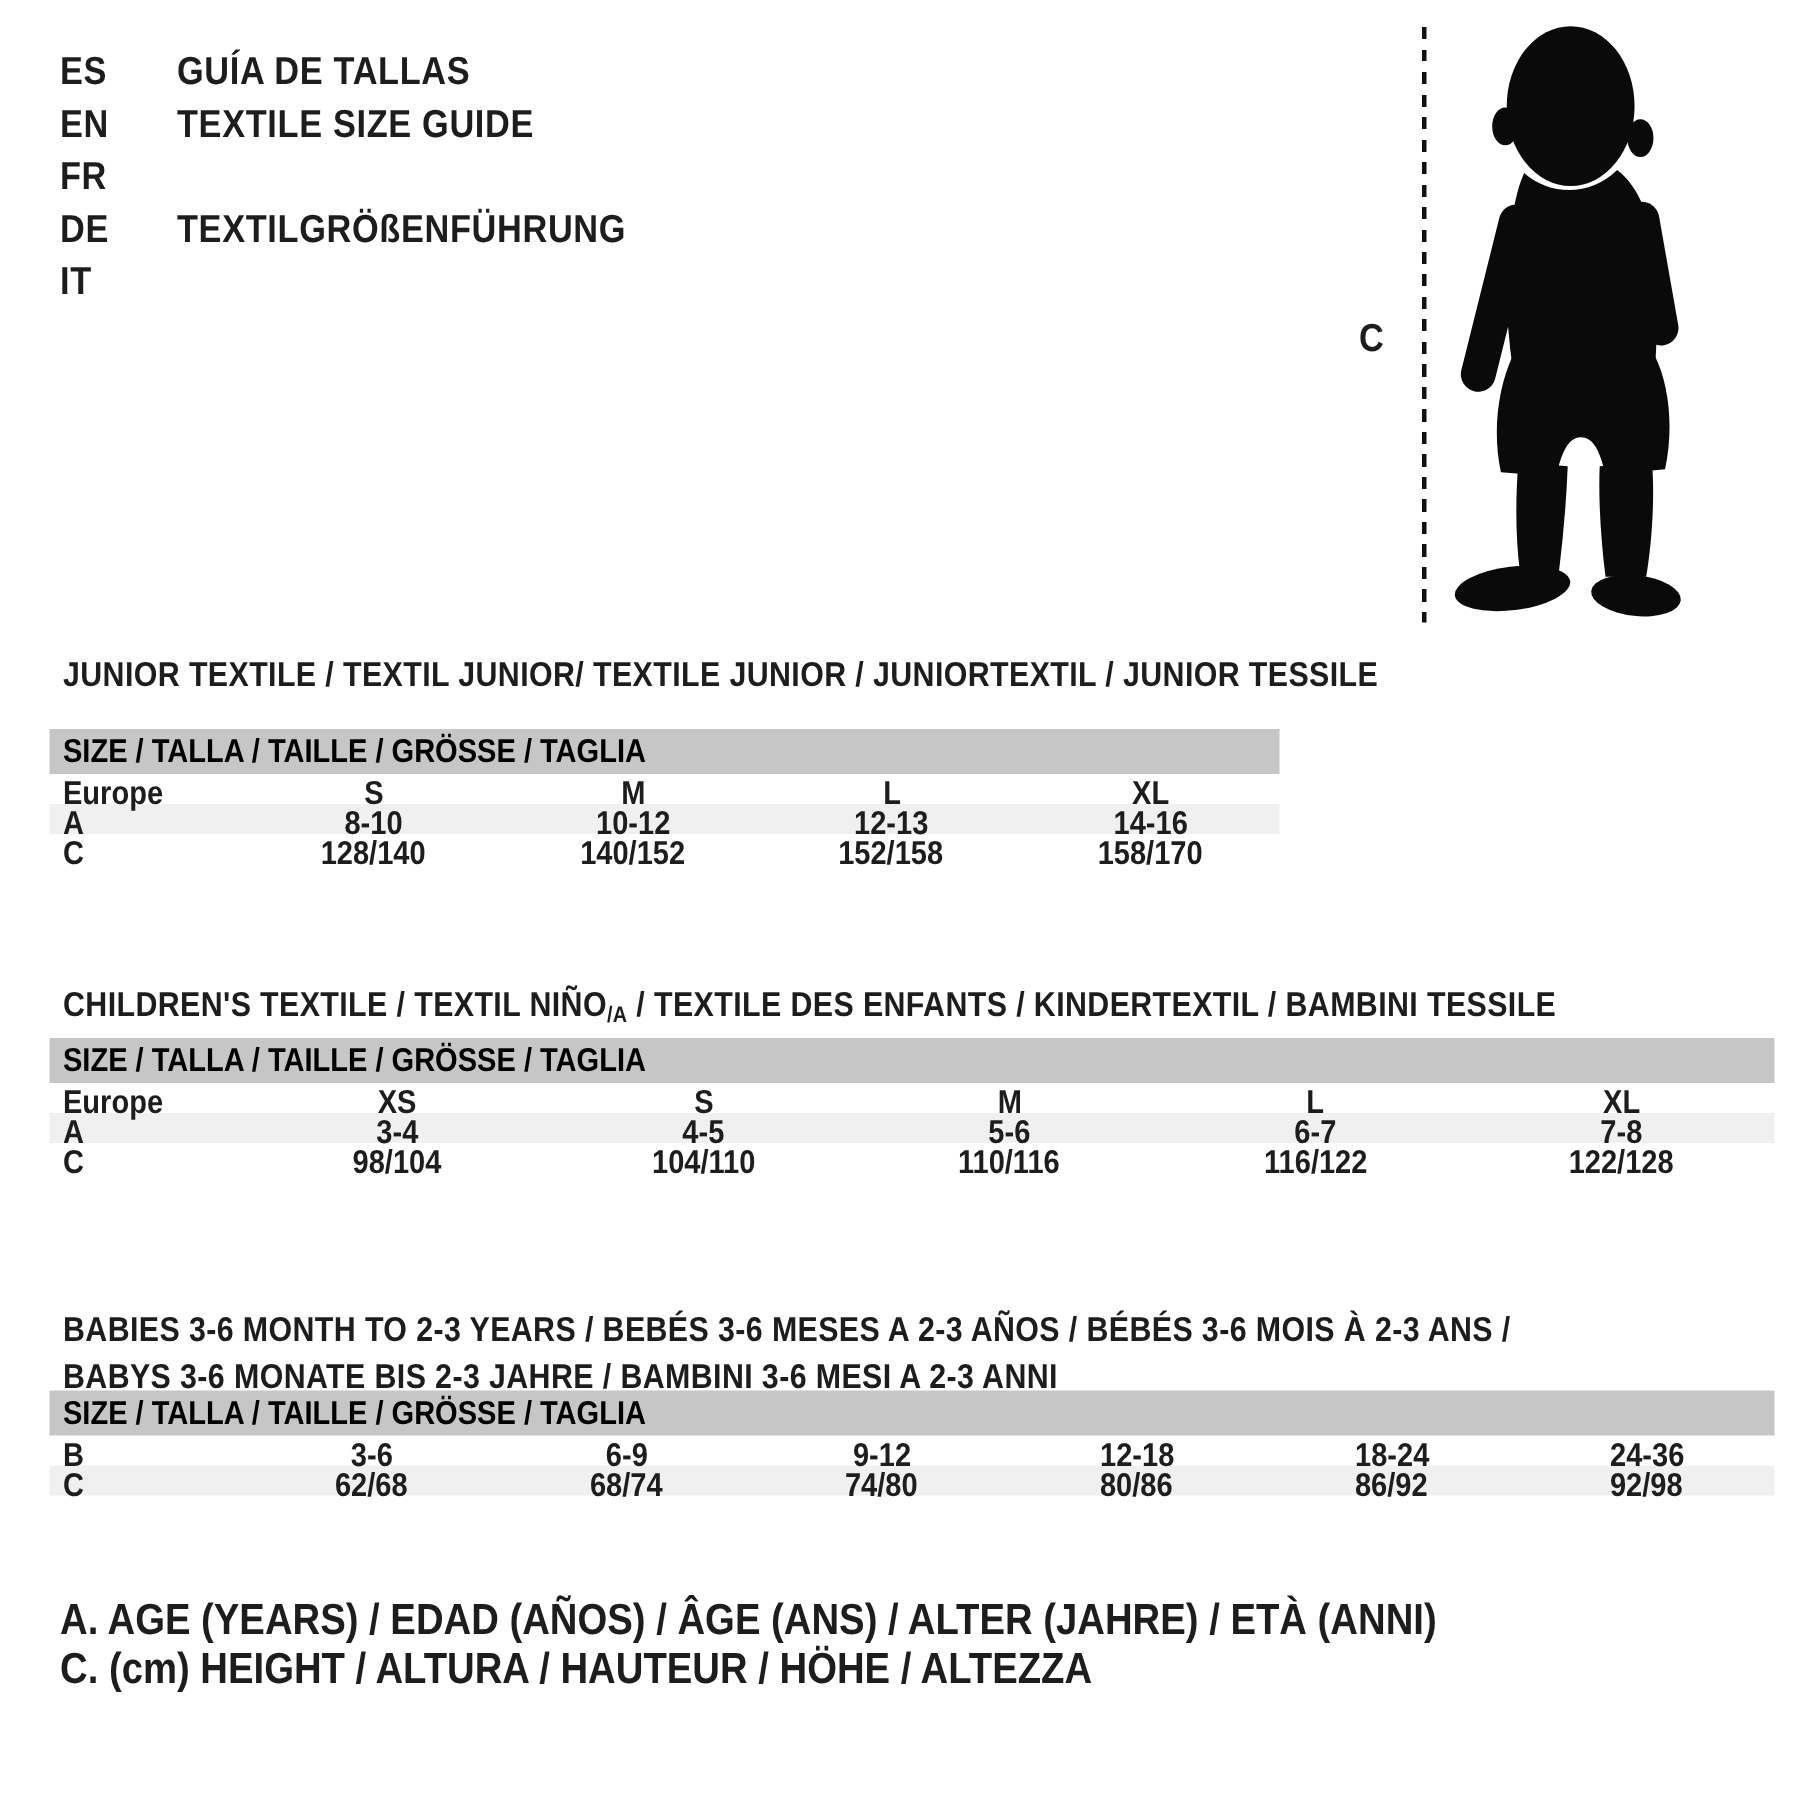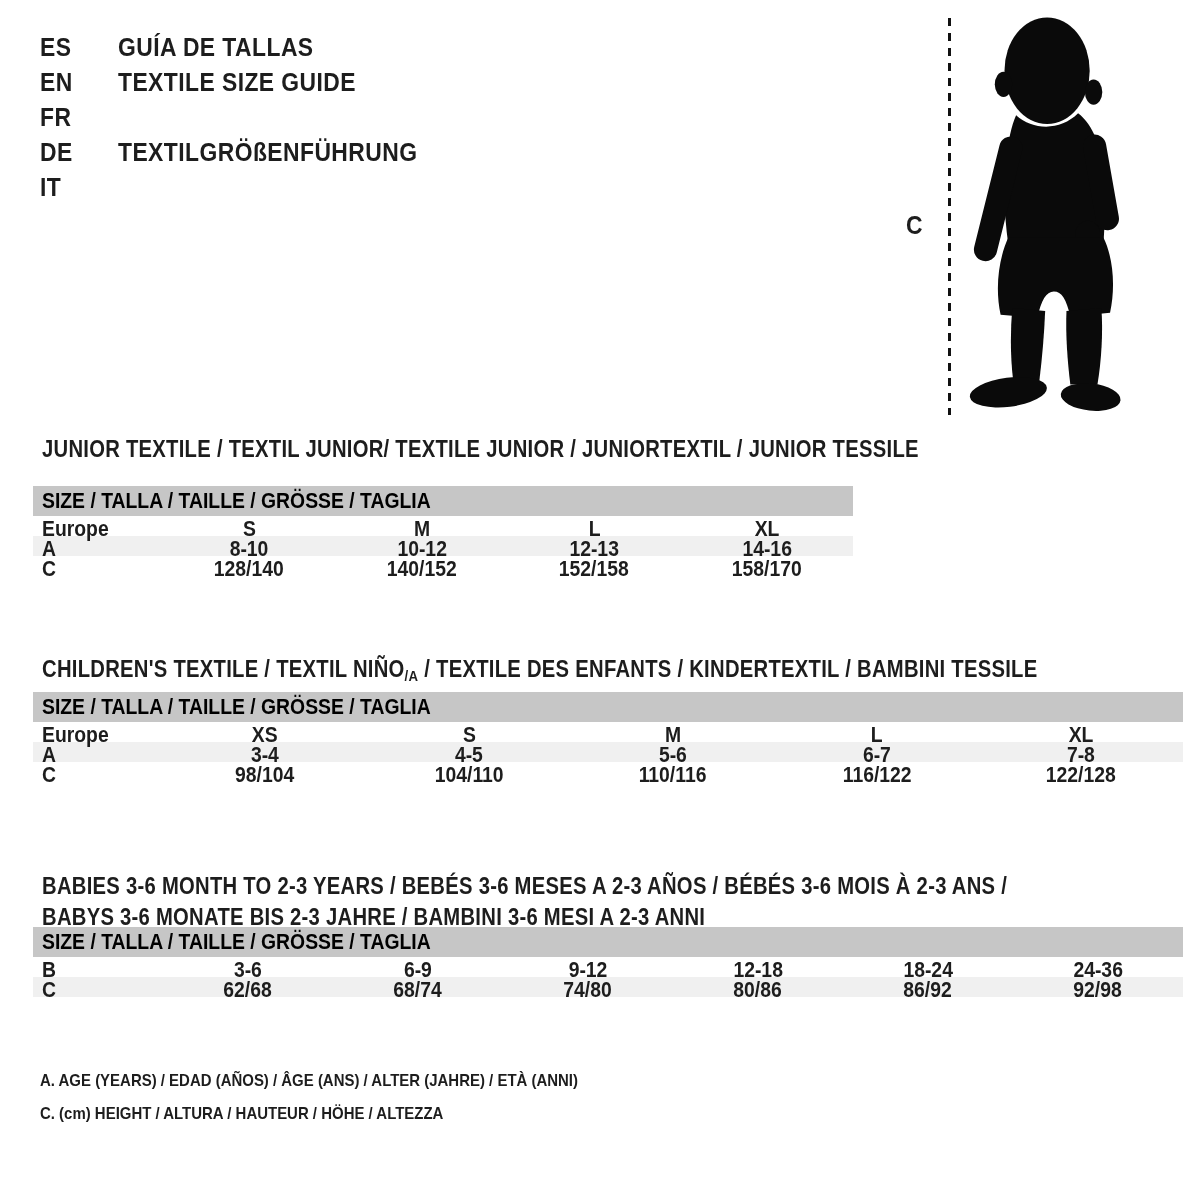--- a/index.html
+++ b/index.html
@@ -45,21 +45,21 @@
   .trow { display:grid; height:20px; align-items:center; font-weight:bold; font-size:22px; }
   .trow.alt { background:#f0f0f0; }
   .cols4 { grid-template-columns:130px repeat(4, 1fr); }
   .cols5 { grid-template-columns:130px repeat(5, 1fr); }
   .cols6 { grid-template-columns:130px repeat(6, 1fr); }
   .cell { text-align:center; }
   .cell.label { text-align:left; padding-left:9px; }
 
   
   .legend { position:absolute; left:40px; top:1064px; }
-  .legend-line { height:33px; display:flex; align-items:center; font-weight:bold; font-size:17px; }
+  .legend-line { height:33px; display:flex; align-items:center; font-weight:bold; font-size:29px; }
 </style>
 </head>
 <body>
 
 <div class="page">
 
   <div class="lang-block">
     <div class="lang-row">
       <span class="lang-code"><span class="cond">ES</span></span>
       <span class="lang-title"><span class="cond">GUÍA DE TALLAS</span></span>

